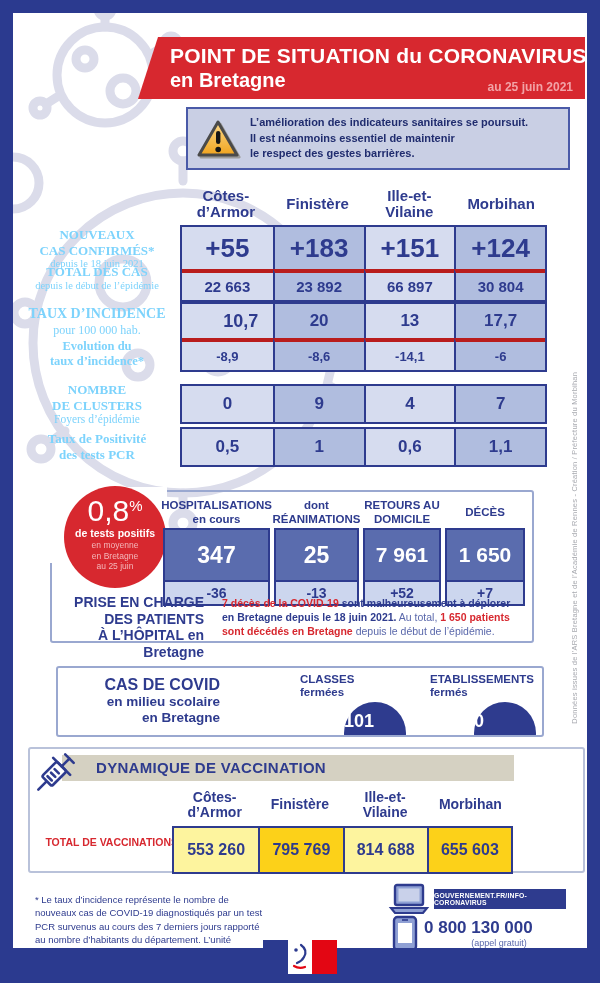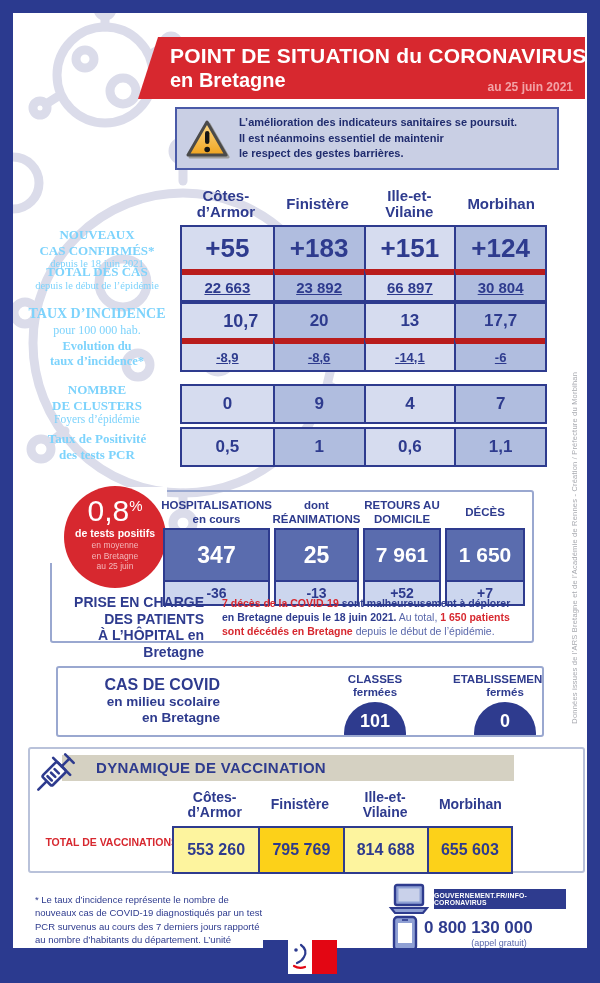--- a/index.html
+++ b/index.html
@@ -11,31 +11,31 @@
   .pre{white-space:pre-line;}
 
   
   #banner{left:138px;top:37px;width:447px;height:62px;background:#d7282f;
           clip-path:polygon(20px 0,100% 0,100% 100%,0 100%);color:#fff;}
   #banner .t1{position:absolute;left:32px;top:7px;font-size:21px;font-weight:bold;letter-spacing:.2px;white-space:nowrap;}
   #banner .t2{position:absolute;left:32px;top:32px;font-size:20px;font-weight:bold;}
   #banner .date{position:absolute;right:12px;bottom:5px;font-size:12px;font-weight:bold;color:#f2a3a7;}
 
   
-  #alert{left:175px;top:107px;width:384px;height:63px;background:#c9cfe4;border:2px solid #4a5aa8;
+  #alert{left:186px;top:107px;width:384px;height:63px;background:#c9cfe4;border:2px solid #4a5aa8;
          box-sizing:border-box;display:flex;align-items:center;}
   #alert .txt{font-size:11px;font-weight:bold;color:#202c6e;line-height:1.45;margin-left:10px;}
   #alert svg{margin-left:8px;flex:none;filter:drop-shadow(2px 2px 0 #9a9a9a);}
 
   
   .grid4{display:grid;grid-template-columns:repeat(4,1fr);box-sizing:border-box;}
   .tbl{left:180px;width:367px;border:2px solid #2e3b8e;background:#fff;}
   .c{display:flex;align-items:center;justify-content:center;font-weight:bold;color:#2e3b8e;}
   .c.lt{background:#d6dcef;} .c.dk{background:#b0bddf;}
-  .c.bl{border-left:2px solid #2e3b8e;} .c.bt{border-top:6px solid #b91c1c;text-decoration:underline;}
+  .c.bl{border-left:2px solid #2e3b8e;} .c.bt{border-top:4px solid #b91c1c;}
   #deptHeader{left:180px;top:183px;width:367px;}
   #deptHeader .dh{height:42px;display:flex;align-items:center;justify-content:center;
       font-size:15px;font-weight:bold;color:#2e3b8e;text-align:center;line-height:1.08;}
   .rowlabel{left:18px;width:158px;text-align:center;color:#7dd3fc;line-height:1.2;font-family:Liberation Serif, serif;}
   .rowlabel .b{font-weight:bold;font-size:13px;}
   .rowlabel .s{font-size:10.5px;}
 
   
   #hospBox{left:50px;top:490px;width:484px;height:153px;border:2px solid #9aa8d0;border-radius:3px;box-sizing:border-box;}
   #hospNotch{left:47px;top:487px;width:120px;height:76px;background:#fff;z-index:3;}
@@ -57,21 +57,21 @@
              font-size:14px;line-height:1.18;z-index:4;}
   #hospNote{left:222px;top:596px;width:292px;font-size:10.5px;line-height:1.35;color:#5a68ab;z-index:4;}
   #hospNote .r{color:#d7282f;font-weight:bold;}
   #hospNote .bb{color:#2e3b8e;font-weight:bold;}
 
   
   #schoolBox{left:56px;top:666px;width:488px;height:71px;border:2px solid #9aa8d0;border-radius:3px;
              box-sizing:border-box;overflow:hidden;}
   #schoolTitle{left:70px;top:676px;width:150px;text-align:right;color:#2e3b8e;font-weight:bold;z-index:4;}
   #schoolTitle .t1{font-size:16px;} #schoolTitle .t2{font-size:13.5px;line-height:1.2;}
-  .schoolStat{position:absolute;top:5px;width:150px;text-align:center;}
+  .schoolStat{position:absolute;top:5px;width:150px;text-align:left;}
   .schoolStat .sh{font-size:11.5px;font-weight:bold;color:#2e3b8e;line-height:1.15;white-space:pre-line;}
   .schoolStat .circ{width:62px;height:62px;border-radius:50%;background:#2e3b8e;color:#fff;margin:3px auto 0;
                     font-size:18px;font-weight:bold;box-sizing:border-box;padding-top:9px;}
 
   
   #vaxBox{left:28px;top:747px;width:557px;height:126px;border:2px solid #b9c2da;border-radius:3px;box-sizing:border-box;}
   #vaxBar{left:62px;top:755px;width:452px;height:26px;background:#d5d1c2;z-index:3;}
   #vaxBar .tt{font-size:15px;font-weight:bold;color:#2e3b8e;line-height:26px;padding-left:34px;letter-spacing:.3px;}
   #vaxDept{left:172px;top:786px;width:341px;z-index:3;}
   #vaxDept .dh{height:38px;display:flex;align-items:center;justify-content:center;font-size:14px;font-weight:bold;

